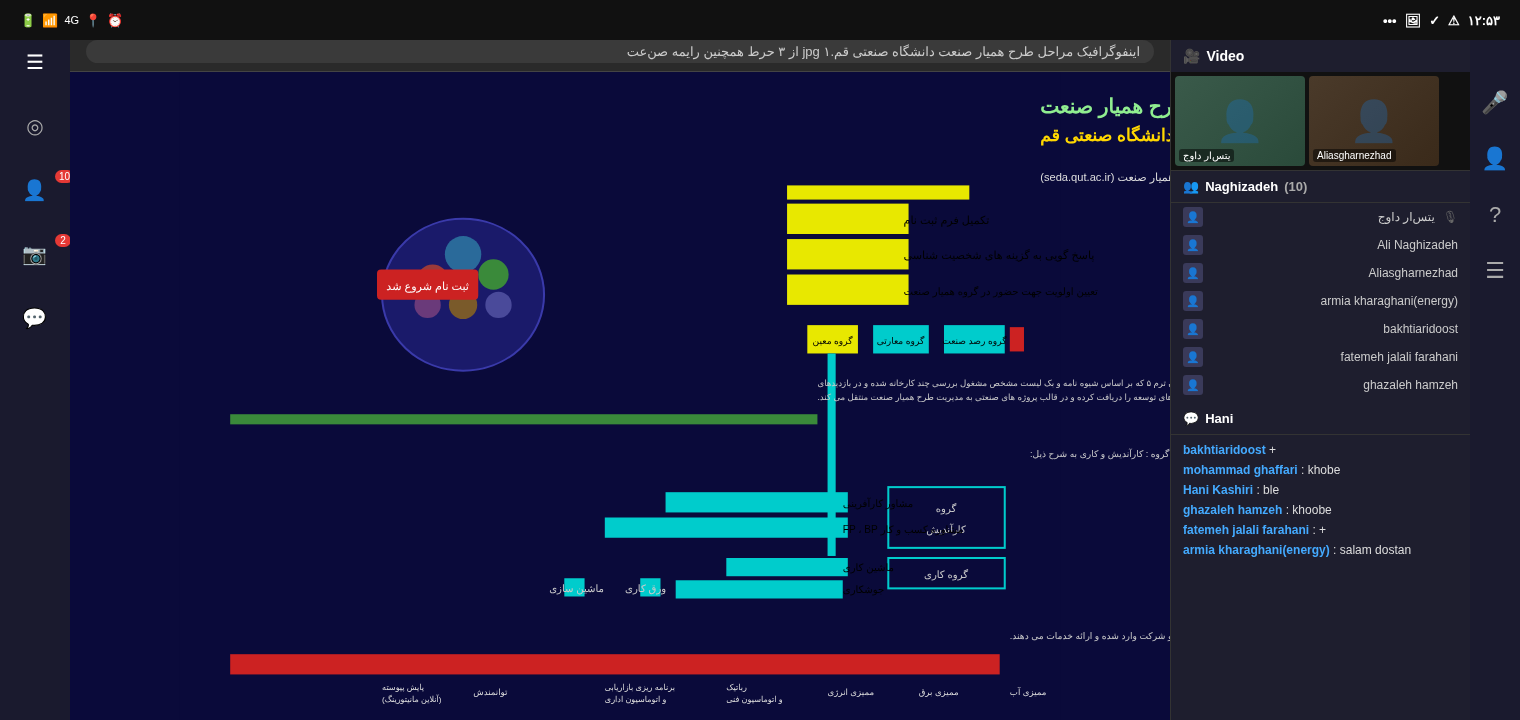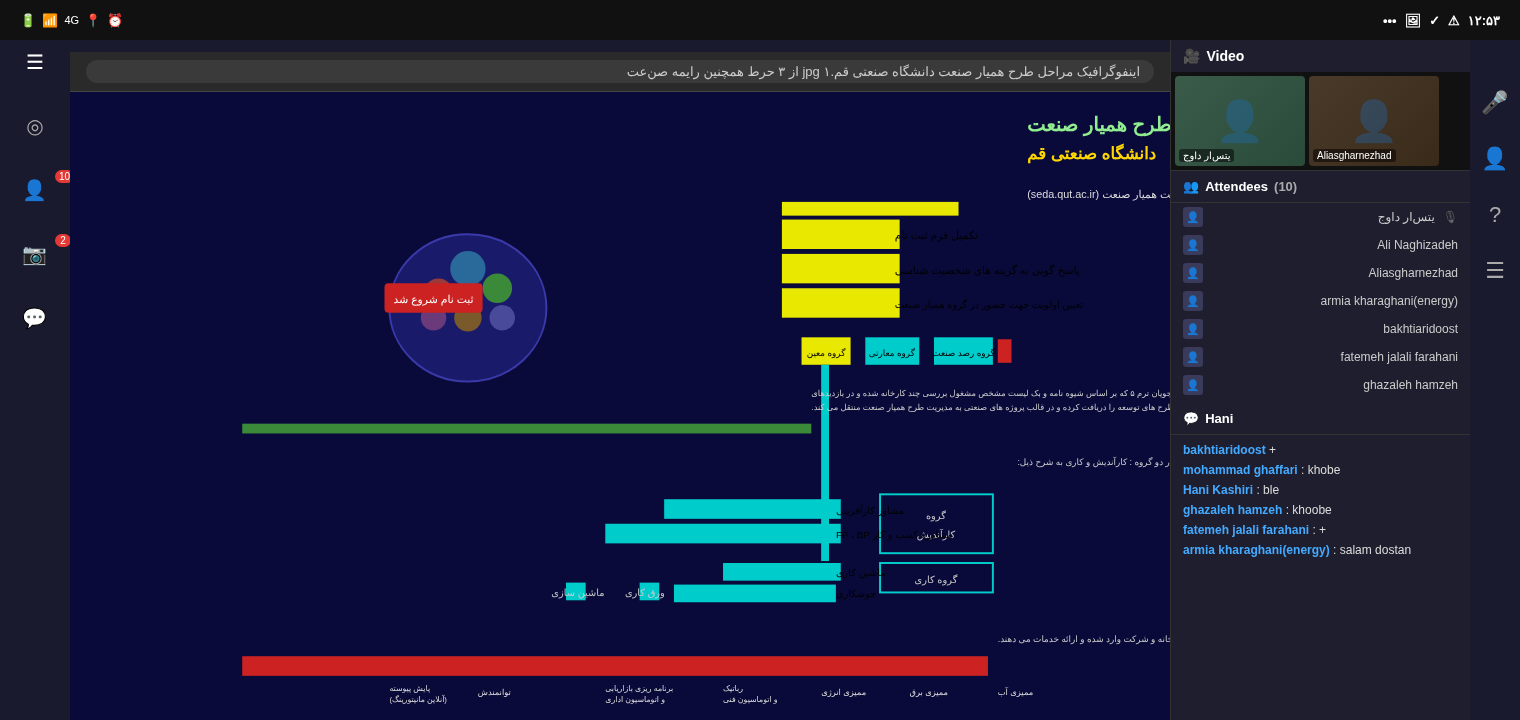--- a/index.html
+++ b/index.html
@@ -54,21 +54,21 @@
       text-align: center;
       margin-left: 40px;
     }
 
     
     .main-content {
       flex: 1;
       display: flex;
       flex-direction: column;
       background: #222;
-      margin-top: 52px;
+      margin-top: 32px;
       overflow: hidden;
     }
 
     .title-bar {
       background: #2a2a2a;
       padding: 8px 16px;
       display: flex;
       align-items: center;
       gap: 8px;
       border-bottom: 1px solid #444;
@@ -410,21 +410,21 @@
           <span class="person-silhouette">👤</span>
         </div>
         <div class="video-thumb-label">Aliasgharnezhad</div>
       </div>
     </div>
   </div>
 
   <div class="attendees-section">
     <div class="section-header">
       <span>👥</span>
-      <span>Attendees</span>
+      <span>Naghizadeh</span>
       <span style="color:#aaa">(10)</span>
     </div>
     <div class="attendees-list">
       <div class="attendee-item">
         <div class="attendee-icon">👤</div>
         <span class="attendee-name">یتس‌ار داوج</span>
         <span class="mic-icon">🎙</span>
       </div>
       <div class="attendee-item">
         <div class="attendee-icon">👤</div>

